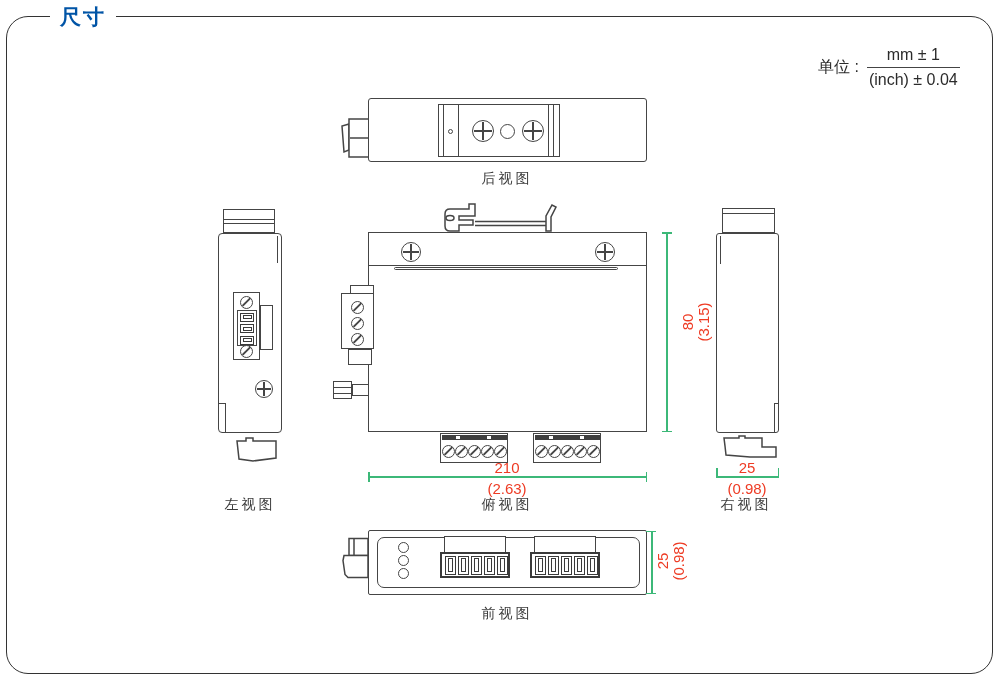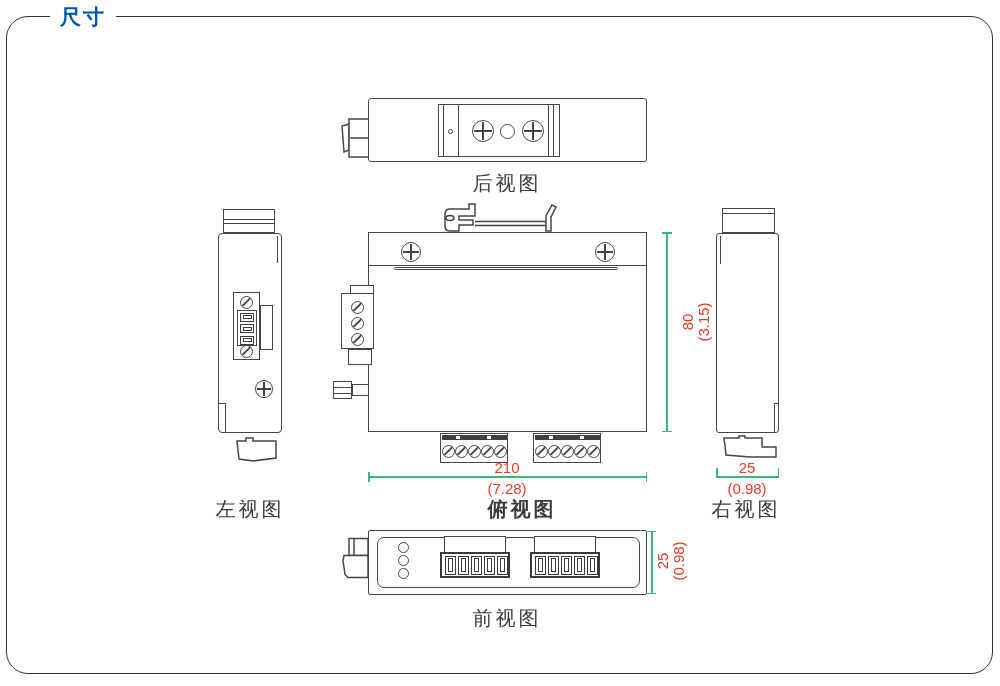--- a/index.html
+++ b/index.html
@@ -35,32 +35,39 @@
   .circle { position:absolute; border:1.5px solid #454545; border-radius:50%; background:#fff; }
   .hole { position:absolute; border:1.6px solid #3a3a3a; background:#fff; }
   .hole::after { content:""; position:absolute; inset:1.5px; border:1.1px solid #3a3a3a; }
   .strip { position:absolute; background:#3f3f3f; }
   .notch-w { position:absolute; background:#fff; width:4px; height:3px; top:1px; }
   
   .dline { position:absolute; background:#3cb878; }
   .dimtext { position:absolute; color:#ee3b24; font-size:15px; white-space:nowrap;
              transform:translate(-50%,-50%); }
   .dimtext.rot { transform:translate(-50%,-50%) rotate(-90deg); }
-  .viewlabel { position:absolute; color:#3a3a3a; font-size:20px; letter-spacing:3px;
+  .viewlabel { position:absolute; color:#3a3a3a; font-size:14px; letter-spacing:3px;
                white-space:nowrap; transform:translateX(-50%); }
   svg.part { position:absolute; overflow:visible; }
   svg.part * { stroke:#454545; stroke-width:1.5; }
 </style>
 </head>
 <body>
 
 <div class="canvas">
 
   <div class="frame"></div>
   <div class="page-title">尺寸</div>
+  <div class="units">
+    <span>单位 :</span>
+    <span class="frac">
+      <span class="num">mm ± 1</span>
+      <span class="den">(inch) ± 0.04</span>
+    </span>
+  </div>
 
   <div>
     <svg class="part" style="left:340px; top:113px;" width="30" height="48" viewBox="0 0 30 48">
       <path d="M9,11 L2,13 l2,26 5,-2 z" fill="#fff"></path>
       <rect x="9" y="6" width="21" height="38" fill="#fff"></rect>
       <line x1="10" y1="25" x2="30" y2="25"></line>
     </svg>
     <div class="outline" style="left:368px; top:98px; width:279px; height:64px; border-radius:3px;"></div>
     <div class="outline thin" style="left:438px; top:104px; width:122px; height:53px;"></div>
     <div class="vline" style="left:443px; top:104px; height:53px;"></div>
@@ -142,28 +149,28 @@
     <div class="screw slot" style="left:534.5px; top:444.5px; width:13px; height:13px;"></div>
     <div class="screw slot" style="left:547.5px; top:444.5px; width:13px; height:13px;"></div>
     <div class="screw slot" style="left:560.5px; top:444.5px; width:13px; height:13px;"></div>
     <div class="screw slot" style="left:573.5px; top:444.5px; width:13px; height:13px;"></div>
     <div class="screw slot" style="left:586.5px; top:444.5px; width:13px; height:13px;"></div>
 
     <div class="dline" style="left:368px; top:476px; width:279px; height:1.5px;"></div>
     <div class="dline" style="left:368px; top:471.5px; width:1.5px; height:10px;"></div>
     <div class="dline" style="left:645.5px; top:471.5px; width:1.5px; height:10px;"></div>
     <div class="dimtext" style="left:507px; top:467px;">210</div>
-    <div class="dimtext" style="left:507px; top:488px;">(7.28)</div>
+    <div class="dimtext" style="left:507px; top:488px;">(2.63)</div>
 
     <div class="dline" style="left:666px; top:232px; width:1.5px; height:200px;"></div>
     <div class="dline" style="left:662px; top:232px; width:10px; height:1.5px;"></div>
     <div class="dline" style="left:662px; top:430.5px; width:10px; height:1.5px;"></div>
     <div class="dimtext rot" style="left:687px; top:322px;">80</div>
     <div class="dimtext rot" style="left:703px; top:322px;">(3.15)</div>
-    <div class="viewlabel" style="left:522px; top:496px;font-weight:bold;">俯视图</div>
+    <div class="viewlabel" style="left:507px; top:496px;">俯视图</div>
   </div>
 
   <div>
     <div class="outline thin" style="left:722px; top:208px; width:53px; height:25px;"></div>
     <div class="hline" style="left:722px; top:213px; width:53px;"></div>
     <div class="outline" style="left:716px; top:233px; width:63px; height:200px; border-radius:3px;"></div>
     <div class="vline" style="left:720px; top:236px; height:28px;"></div>
     <div class="hline" style="left:774px; top:403px; width:5px;"></div>
     <div class="vline" style="left:774px; top:403px; height:29px;"></div>
     <svg class="part" style="left:722px; top:435px;" width="56" height="26" viewBox="0 0 56 26">

